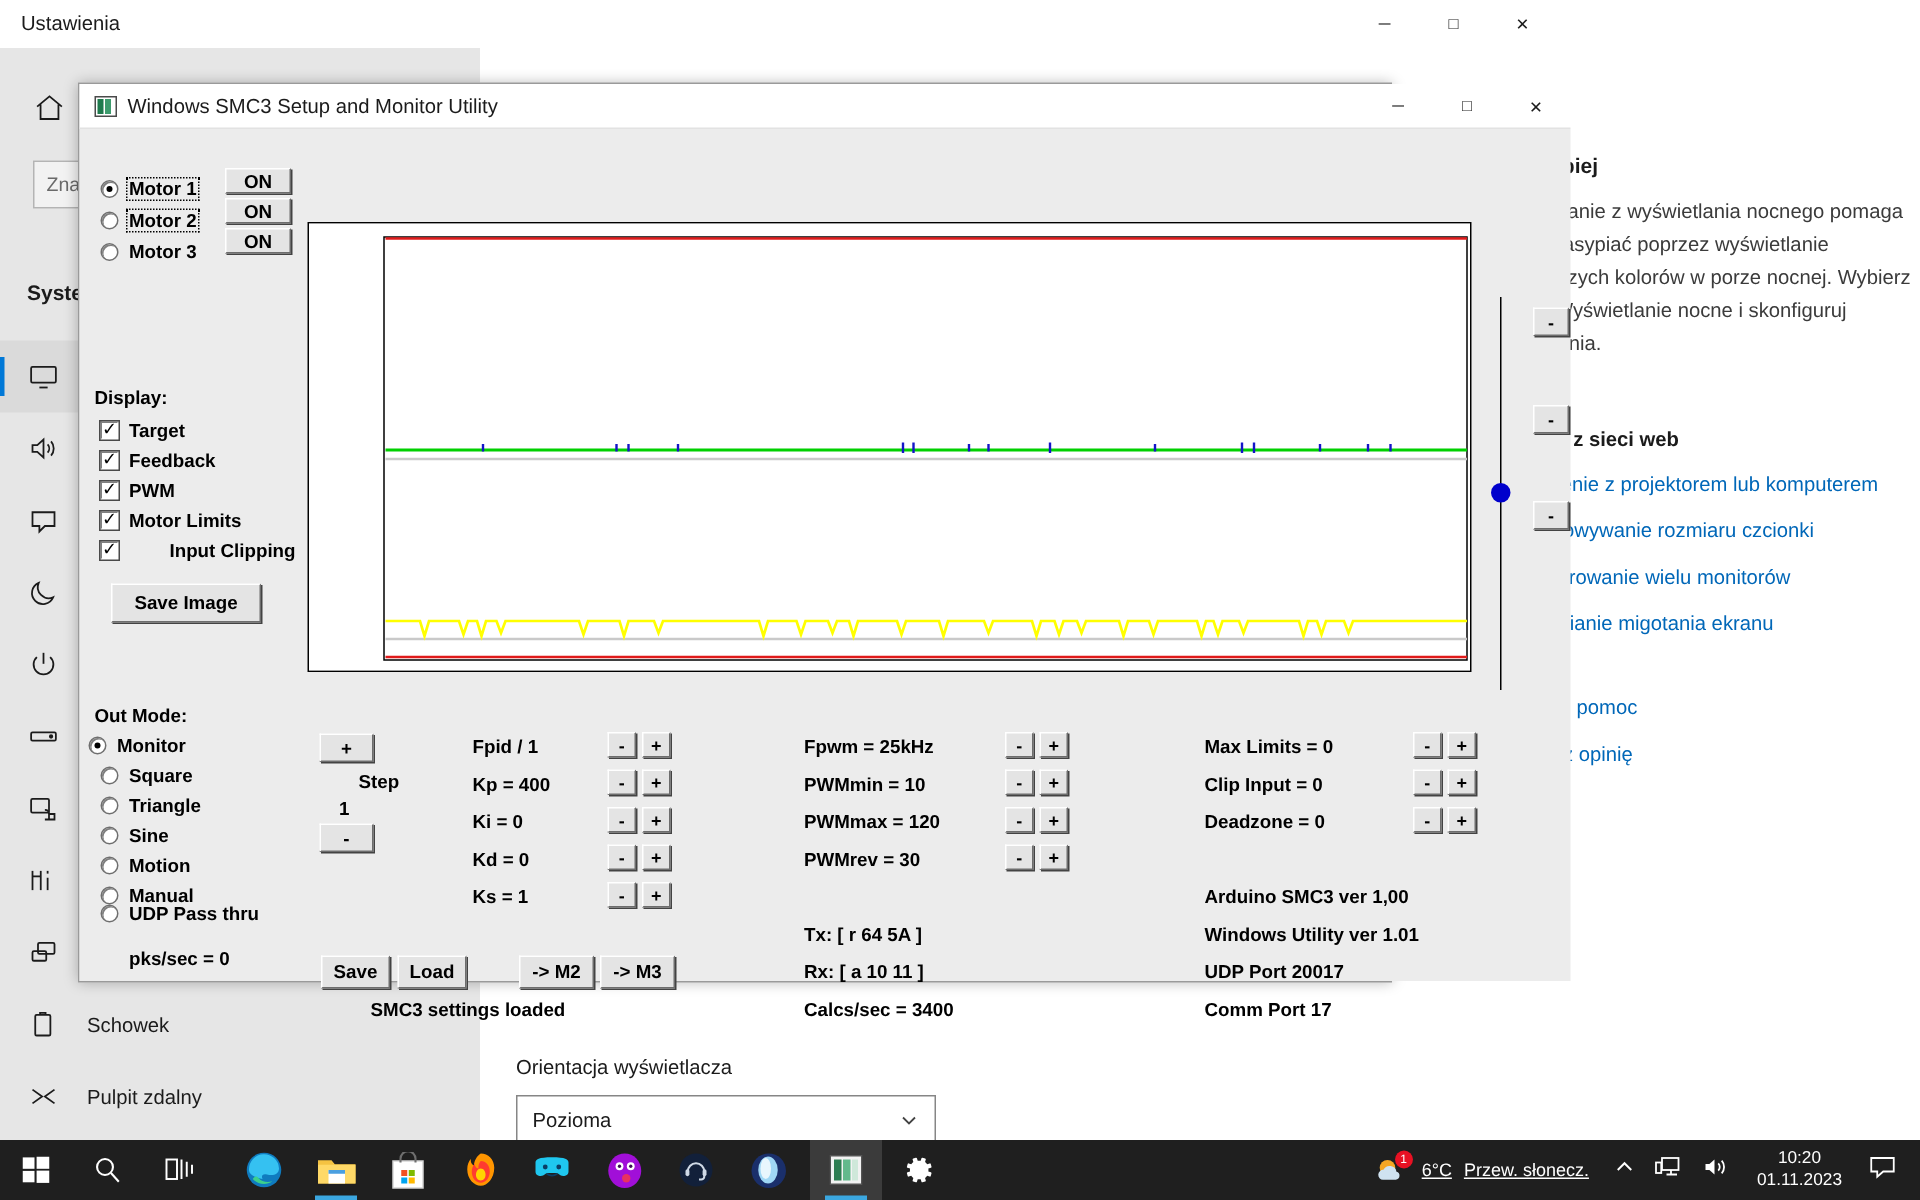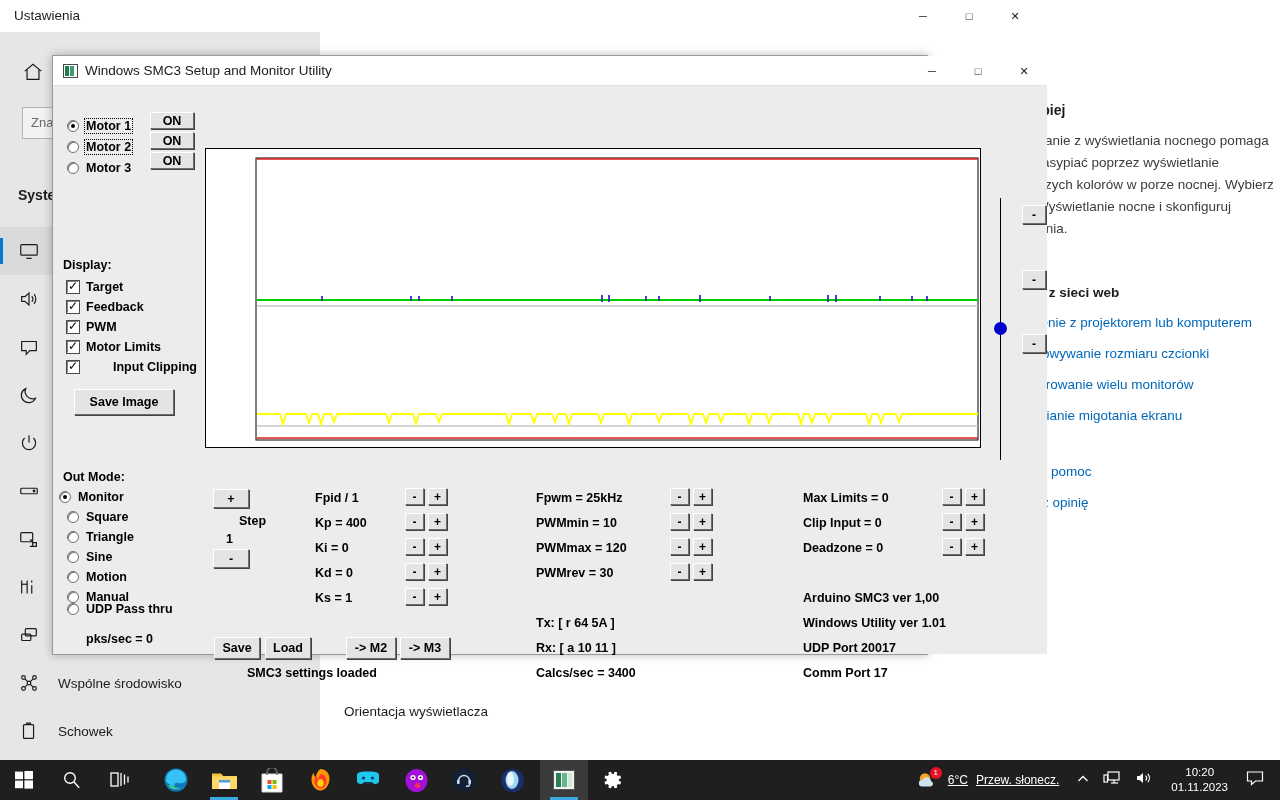--- a/index.html
+++ b/index.html
@@ -317,33 +317,20 @@
         <div class="side-item">
           <span class="side-ico">
             <svg viewBox="0 0 24 24" fill="none" stroke="currentColor" stroke-width="1.3">
                 <rect x="8" y="5" width="12" height="8" rx="1"></rect>
                 <rect x="4" y="11" width="10" height="7" rx="1"></rect>
               </svg>
           </span>
           <span>Wyświetlanie na tym komputerze</span>
         </div>
 
-        <div class="side-item">
-          <span class="side-ico">
-            <svg viewBox="0 0 24 24" fill="none" stroke="currentColor" stroke-width="1.3">
-                <circle cx="6" cy="6" r="2"></circle>
-                <circle cx="18" cy="6" r="2"></circle>
-                <circle cx="6" cy="18" r="2"></circle>
-                <circle cx="18" cy="18" r="2"></circle>
-                <circle cx="12" cy="12" r="2"></circle>
-                <path d="M7.5 7.5l3 3M16.5 7.5l-3 3M7.5 16.5l3-3M16.5 16.5l-3-3"></path>
-              </svg>
-          </span>
-          <span>Wspólne środowisko</span>
-        </div>
 
         <div class="side-item">
           <span class="side-ico">
             <svg viewBox="0 0 24 24" fill="none" stroke="currentColor" stroke-width="1.3">
                 <rect x="6" y="5" width="11" height="15" rx="1"></rect>
                 <path d="M9.5 5V3.5h4V5"></path>
               </svg>
           </span>
           <span>Schowek</span>
         </div>
@@ -359,20 +346,28 @@
         </div>
 
       </div>
     </div>
 
     <div id="settings-content">
 
       <div id="res-label">Rozdzielczość</div>
 
       <div id="orient-label">Orientacja wyświetlacza</div>
+      <div class="combo" id="combo-orient">
+        <span>Pozioma</span>
+        <span class="chev">
+          <svg width="14" height="14" viewBox="0 0 14 14" fill="none" stroke="#444" stroke-width="1.2">
+              <path d="M3 5l4 4 4-4"></path>
+            </svg>
+        </span>
+      </div>
 
       <div id="help-pane">
         <div id="help-head">Śpij lepiej</div>
         <div id="help-body">Korzystanie z wyświetlania nocnego pomaga lepiej zasypiać poprzez wyświetlanie cieplejszych kolorów w porze nocnej. Wybierz opcję Wyświetlanie nocne i skonfiguruj ustawienia.</div>
         <div id="help-web-head">Pomoc z sieci web</div>
         <a class="help-link">Połączenie z projektorem lub komputerem</a>
         <a class="help-link">Dostosowywanie rozmiaru czcionki</a>
         <a class="help-link">Konfigurowanie wielu monitorów</a>
         <a class="help-link">Naprawianie migotania ekranu</a>
         <div id="help-foot">

